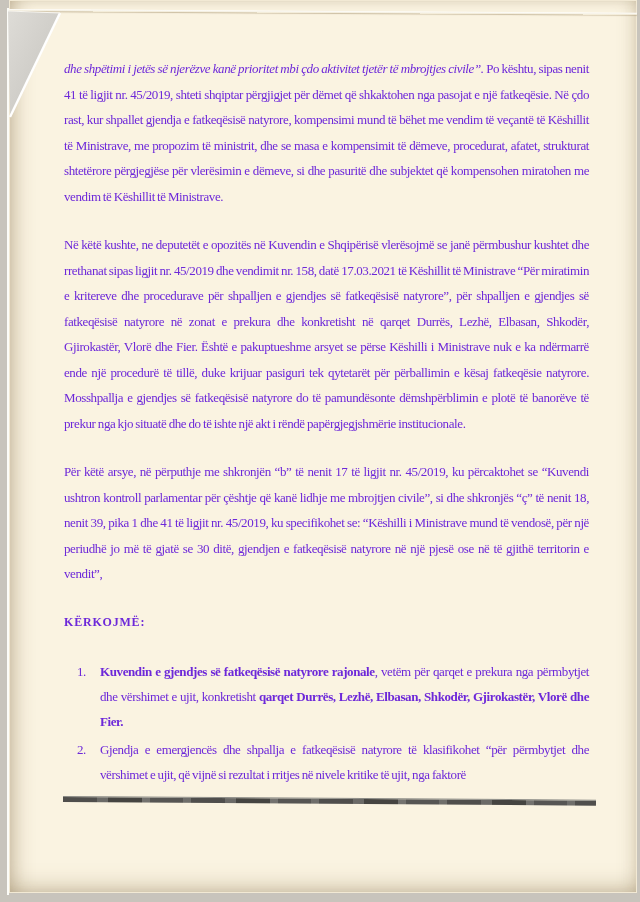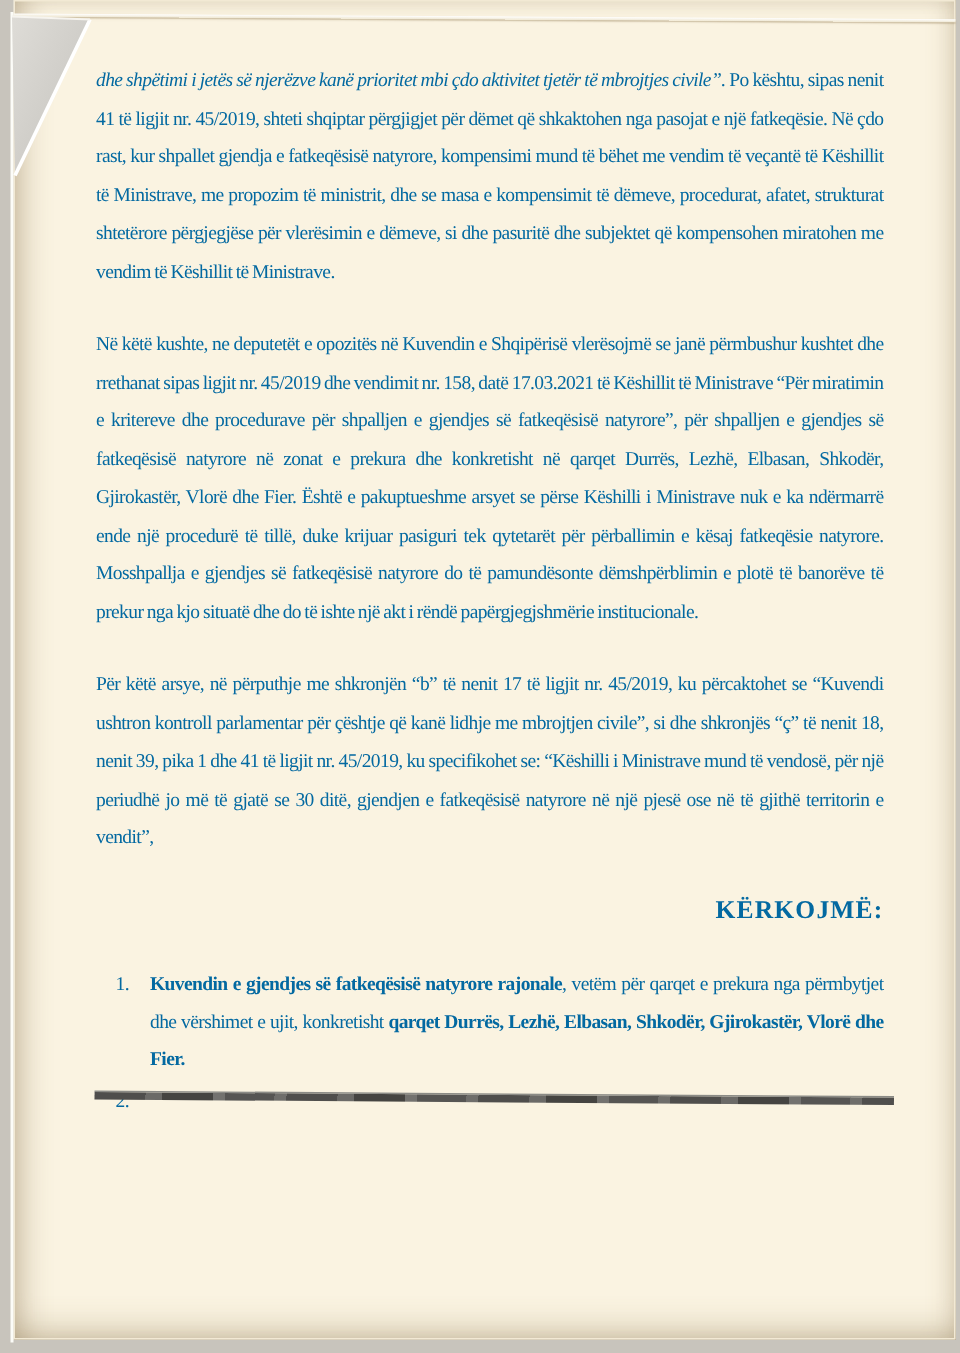--- a/index.html
+++ b/index.html
@@ -23,30 +23,30 @@
     background:#fcfcf8;
   }
   .top-edge{
     position:absolute;left:0;right:0;top:9px;height:2px;
     background:linear-gradient(#ffffff,#efe8d4);
     box-shadow:0 1px 1px rgba(150,128,88,.45);
     transform:rotate(0.35deg);transform-origin:left center;
   }
   .corner-svg{position:absolute;left:5px;top:7px;}
   .content{
-    position:absolute;left:55px;right:48px;top:40px;
-    color:#0369a1;
+    position:absolute;left:55px;right:48px;top:56px;
+    color:#6d28d9;
     font-size:13px;line-height:25.5px;
     letter-spacing:-0.4px;word-spacing:-0.6px;
     text-align:justify;
   }
   .content p{margin:0 0 23px 0;}
   .it{font-style:italic;}
   .heading{
-    text-align:right;font-weight:bold;font-size:17px;
+    text-align:left;font-weight:bold;font-size:12px;
     letter-spacing:0.8px;word-spacing:0;
     margin:10px 0 24px 0;
   }
   .li{
     position:relative;padding-left:36px;line-height:25px;margin:0 0 3px 0;
   }
   .num{position:absolute;left:13px;top:0;}
   .bar{
     margin:9px 0 0 -1px;width:533px;height:5px;
     border-top:1px solid #8b8b86;
@@ -76,20 +76,21 @@
 
       <div class="heading">KËRKOJMË:</div>
 
       <div class="li">
         <span class="num">1.</span>
         <span><b>Kuvendin e gjendjes së fatkeqësisë natyrore rajonale</b><span>, vetëm për qarqet e prekura nga përmbytjet dhe vërshimet e ujit, konkretisht </span><b>qarqet Durrës, Lezhë, Elbasan, Shkodër, Gjirokastër, Vlorë dhe Fier.</b></span>
       </div>
 
       <div class="li">
         <span class="num">2.</span>
+        <span>Gjendja e emergjencës dhe shpallja e fatkeqësisë natyrore të klasifikohet “për përmbytjet dhe vërshimet e ujit, që vijnë si rezultat i rritjes në nivele kritike të ujit, nga faktorë</span>
       </div>
 
       <div class="bar"></div>
     </div>
   </div>
 
   <svg class="corner-svg" width="60" height="114">
     <defs>
       <linearGradient id="cornerGrad" x1="0" y1="0" x2="1" y2="1">
         <stop offset="0" stop-color="#dedcd7"></stop>

